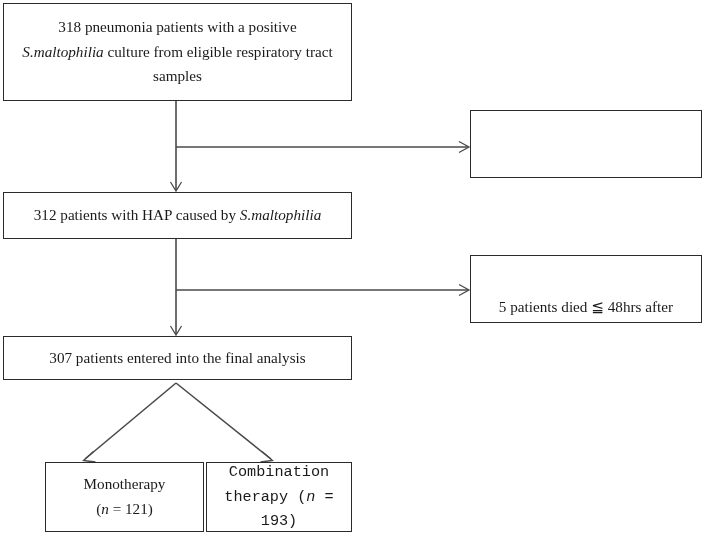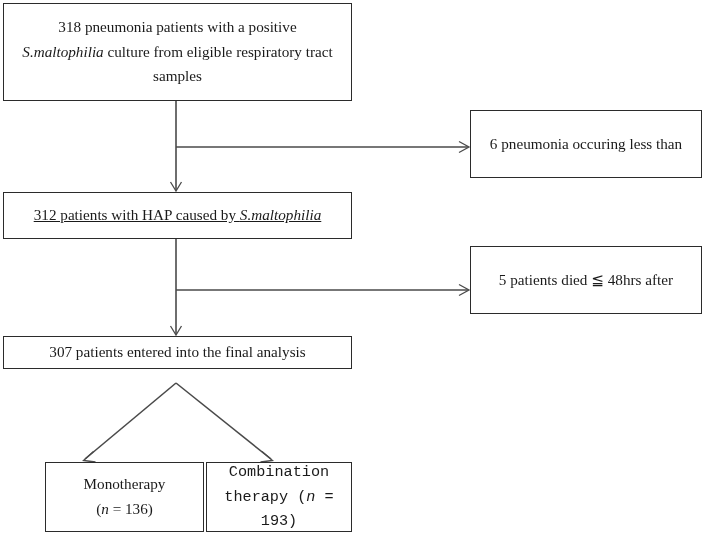--- a/index.html
+++ b/index.html
@@ -30,26 +30,26 @@
     padding: 2px 8px;
   }
   .box .txt {
     display: block;
     width: 100%;
   }
   .it { font-style: italic; }
 
   
   #node-screened   { left: 3px;   top: 3px;   width: 349px; height: 98px; }
-  #node-hap        { left: 3px;   top: 192px; width: 349px; height: 47px; text-decoration: underline; }
-  #node-final      { left: 3px;   top: 336px; width: 349px; height: 33px; }
+  #node-hap        { left: 3px;   top: 192px; width: 349px; height: 47px; }
+  #node-final      { left: 3px;   top: 336px; width: 349px; height: 44px; }
   #node-mono       { left: 4px;   top: 462px; width: 159px; height: 70px; margin-left: 41px; }
   #node-combo      { left: 206px; top: 462px; width: 146px; height: 70px; font-family: Liberation Mono, monospace; }
   #node-excl-1     { left: 470px; top: 110px; width: 232px; height: 68px; }
-  #node-excl-2     { left: 470px; top: 246px; width: 232px; height: 68px; }
+  #node-excl-2     { left: 470px; top: 255px; width: 232px; height: 68px; align-items: flex-end; }
 
   svg#connectors {
     position: absolute;
     left: 0;
     top: 0;
     width: 708px;
     height: 536px;
     pointer-events: none;
   }
   svg#connectors line, svg#connectors path {
@@ -92,21 +92,21 @@
   <div class="box" id="node-screened">
     <span class="txt">
       <span>318 pneumonia patients  with a positive</span><br>
       <span class="it">S.maltophilia</span><span> culture from eligible  respiratory tract</span><br>
       <span>samples</span>
     </span>
   </div>
 
   <div class="box" id="node-excl-1">
     <span class="txt">
-      <span>6 pneumonia occuring less than</span><br>
+      <br>
     </span>
   </div>
 
   <div class="box" id="node-hap">
     <span class="txt">
       <span>312 patients with HAP caused by </span><span class="it">S.maltophilia</span>
     </span>
   </div>
 
   <div class="box" id="node-excl-2">
@@ -117,21 +117,21 @@
 
   <div class="box" id="node-final">
     <span class="txt">
       <span>307 patients entered into the final analysis</span>
     </span>
   </div>
 
   <div class="box" id="node-mono">
     <span class="txt">
       <span>Monotherapy</span><br>
-      <span>(</span><span class="it">n</span><span> = 136)</span>
+      <span>(</span><span class="it">n</span><span> = 121)</span>
     </span>
   </div>
 
   <div class="box" id="node-combo">
     <span class="txt">
       <span>Combination</span><br>
       <span>therapy (</span><span class="it">n</span><span> = 193)</span>
     </span>
   </div>
 

